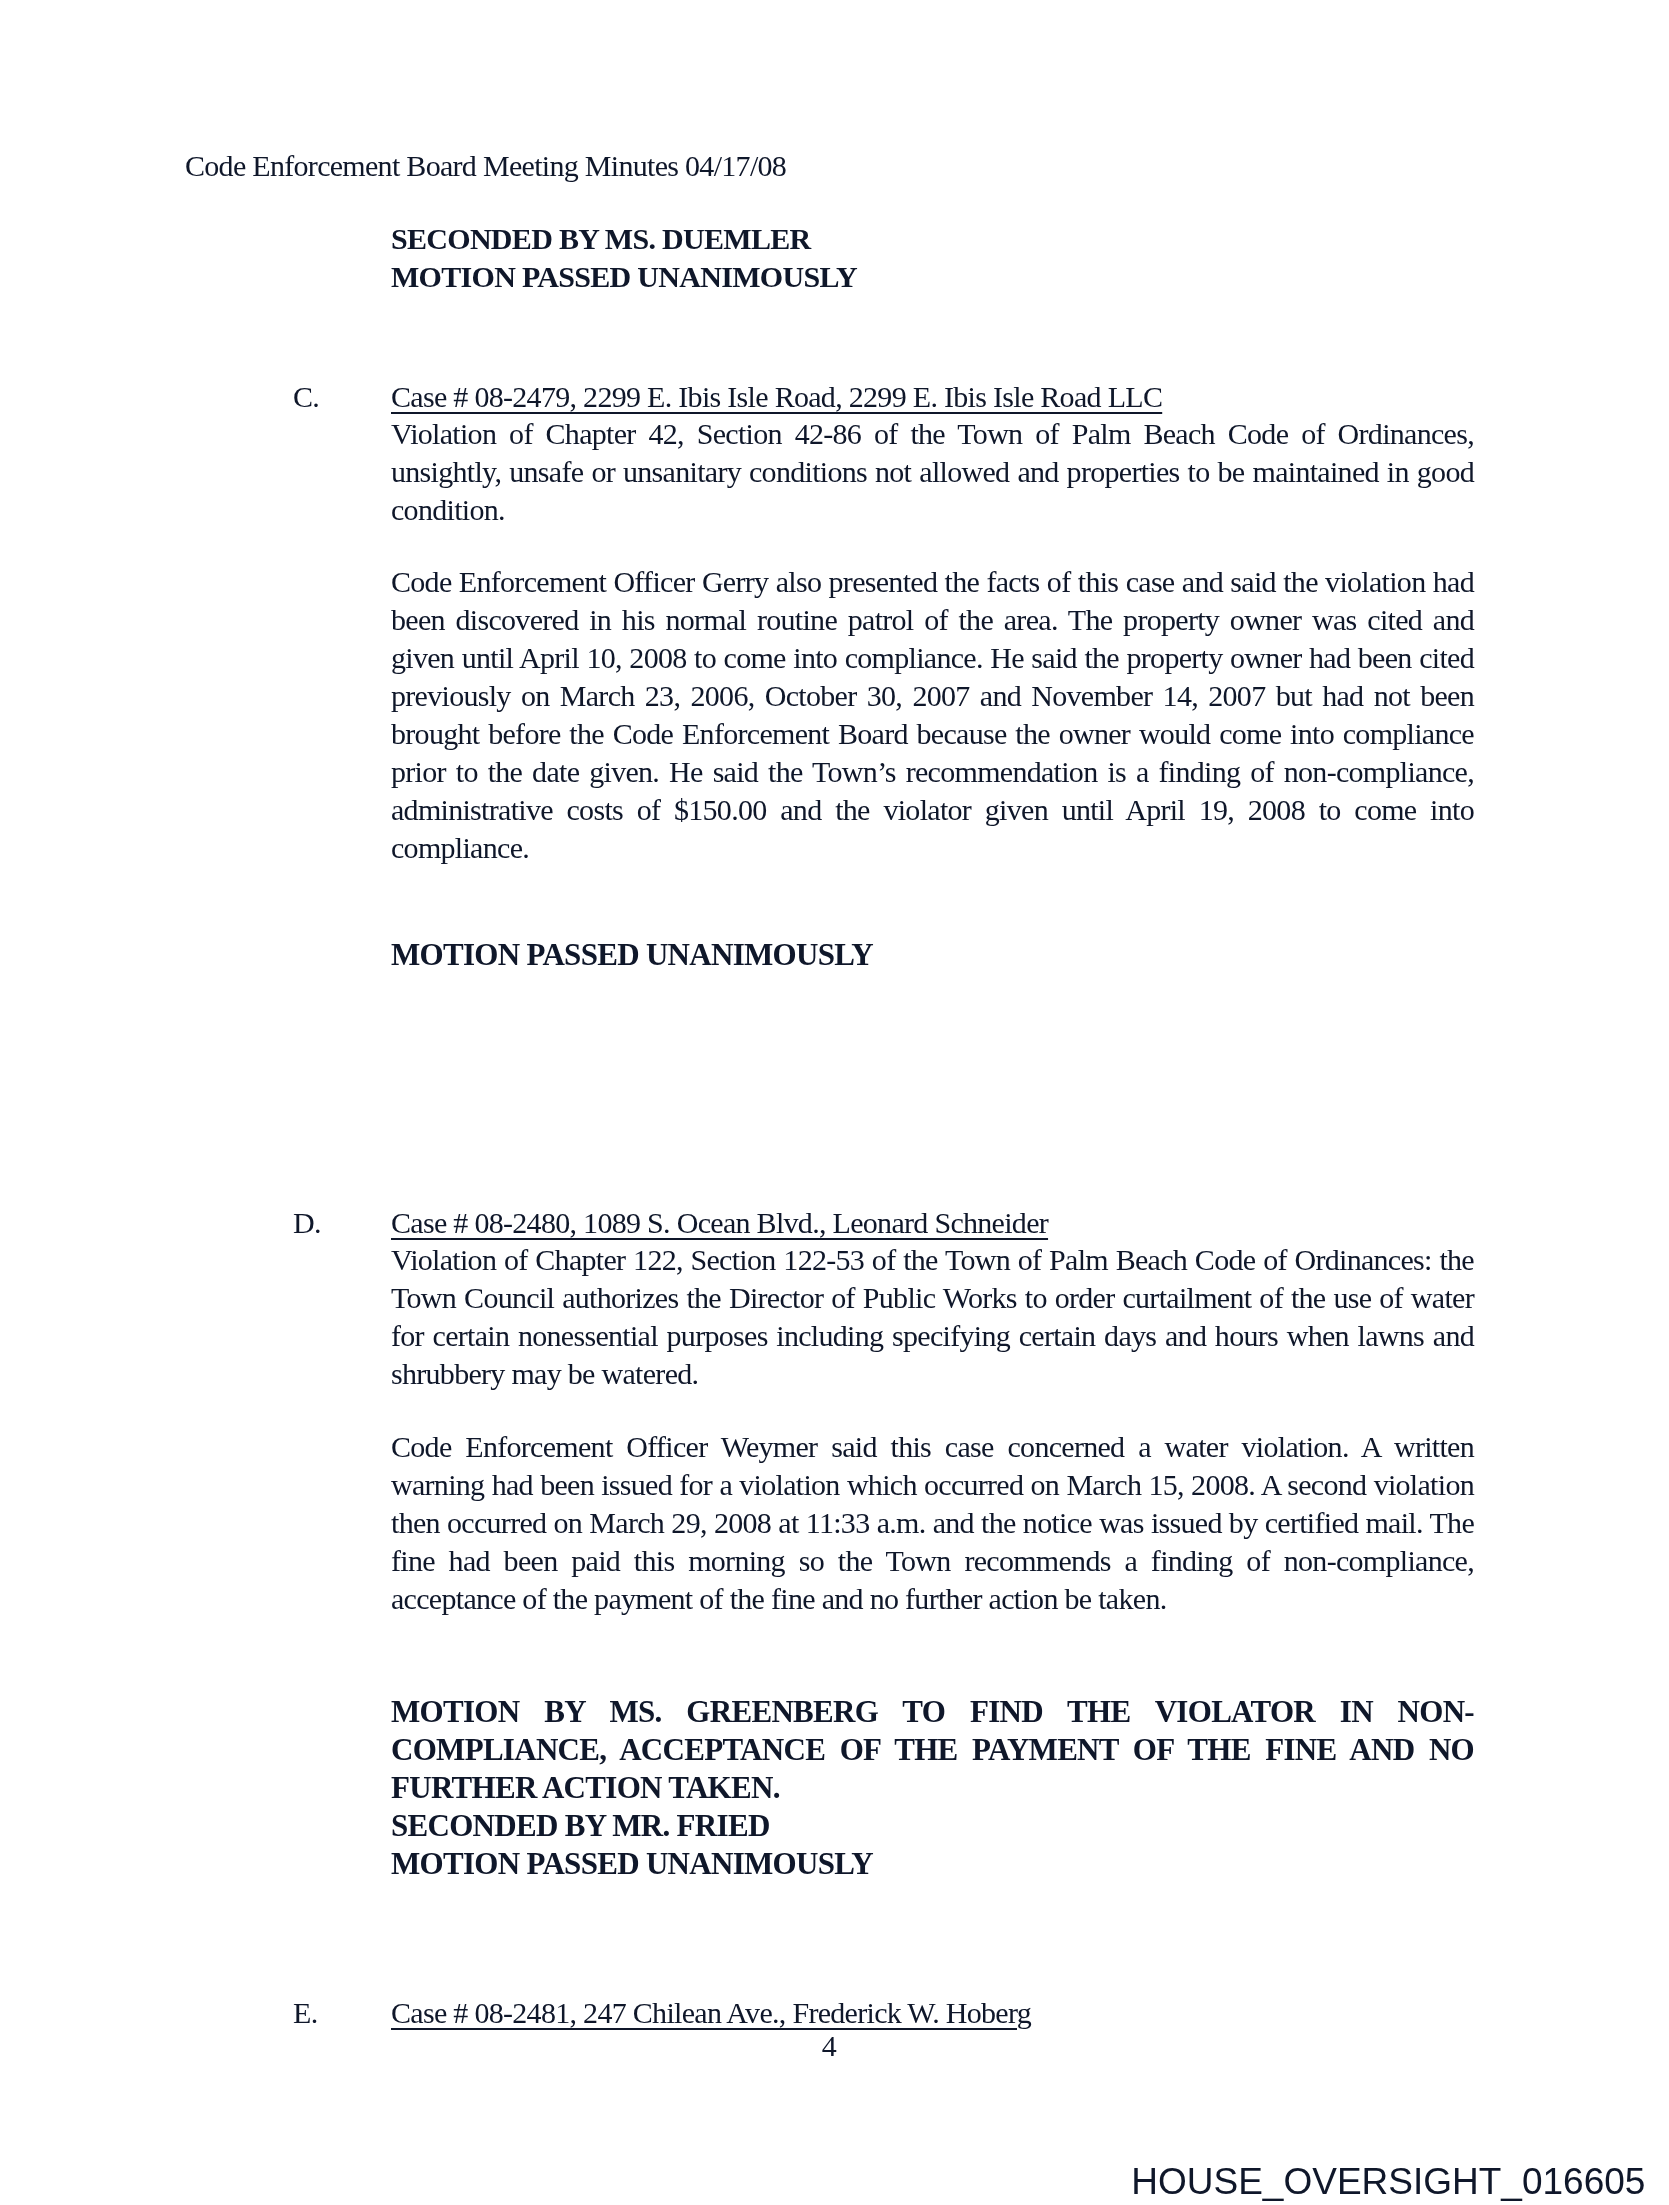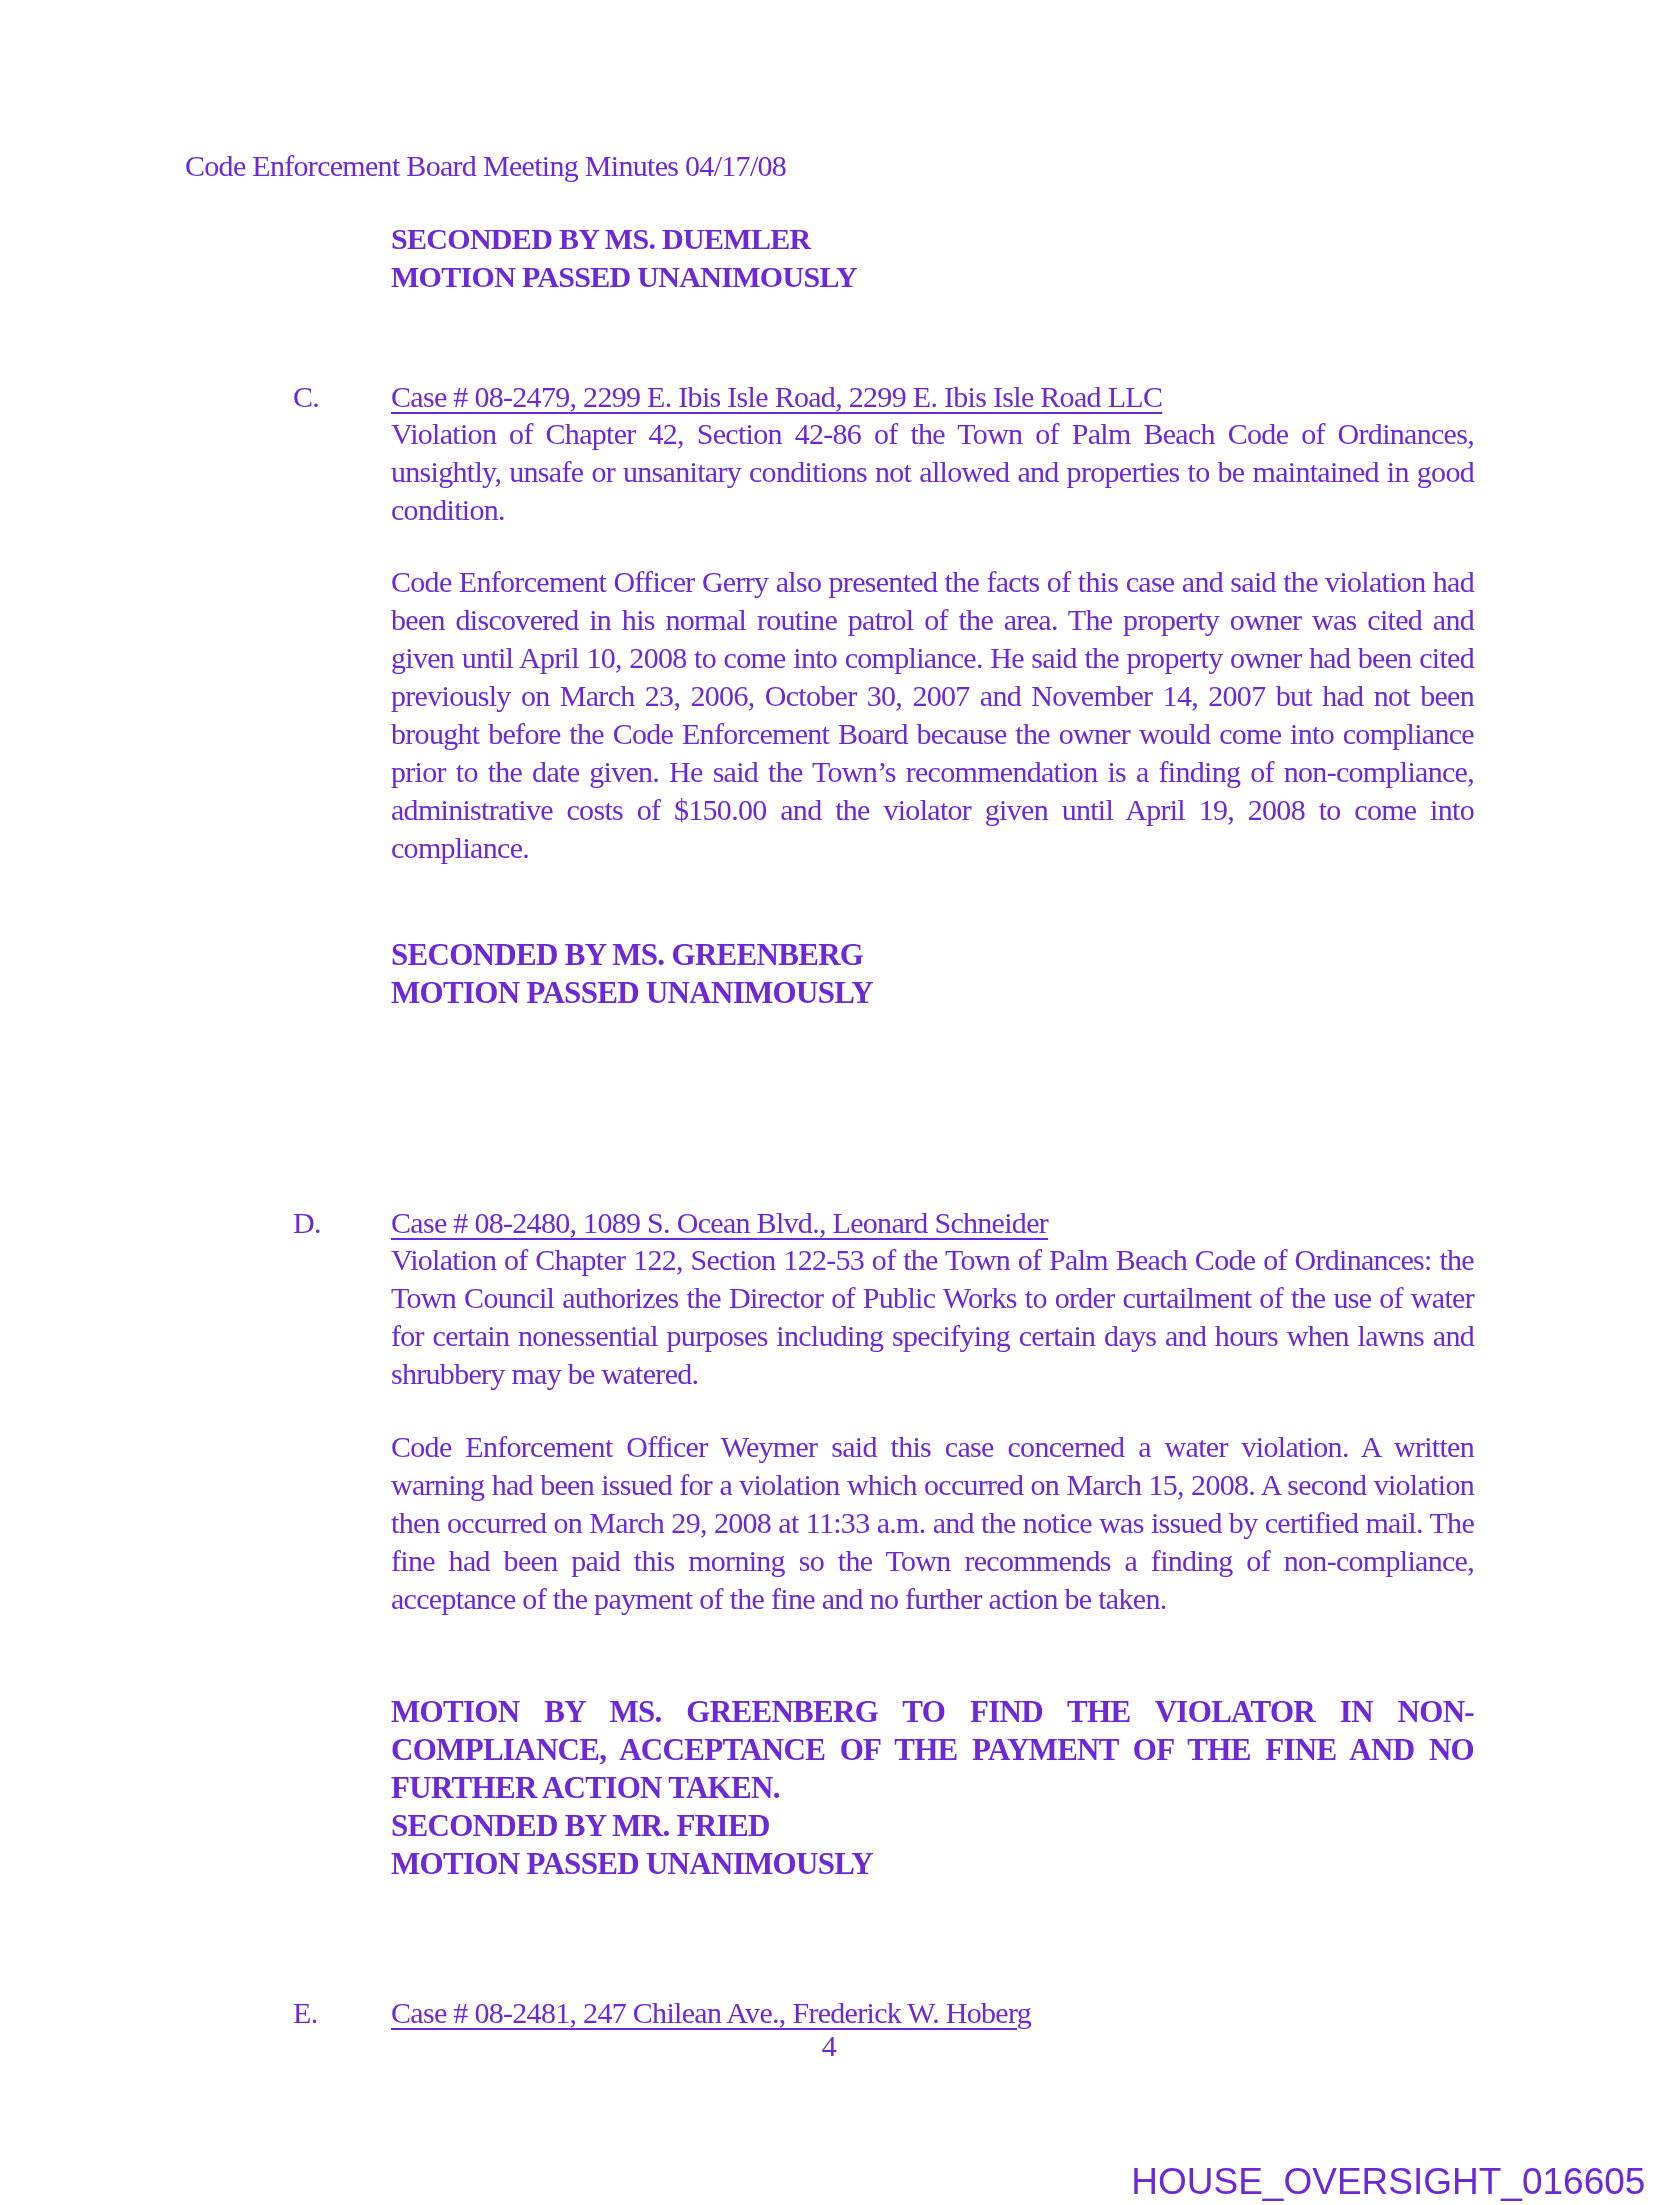--- a/index.html
+++ b/index.html
@@ -5,21 +5,21 @@
   html, body {
     margin: 0;
     padding: 0;
     background: #ffffff;
   }
   .page {
     position: relative;
     width: 1669px;
     height: 2205px;
     background: #ffffff;
-    color: #6d28d9;
+    color: #0f172a;
     font-family: "Liberation Serif", "DejaVu Serif", serif;
     font-size: 30px;
     line-height: 38px;
     letter-spacing: -0.7px;
   }
   .hdr {
     position: absolute;
     left: 185px;
     top: 147px;
     white-space: nowrap;
@@ -76,21 +76,20 @@
     <div>MOTION PASSED UNANIMOUSLY</div>
   </div>
 
   <div class="label" style="top:378px">C.</div>
   <div class="col" style="top:378px">
     <span class="title">Case # 08-2479, 2299 E. Ibis Isle Road, 2299 E. Ibis Isle Road LLC</span>
   </div>
   <div class="col justify" style="top:415px">Violation of Chapter 42, Section 42-86 of the Town of Palm Beach Code of Ordinances, unsightly, unsafe or unsanitary conditions not allowed and properties to be maintained in good condition.</div>
   <div class="col justify" style="top:563px">Code Enforcement Officer Gerry also presented the facts of this case and said the violation had been discovered in his normal routine patrol of the area.  The property owner was cited and given until April 10, 2008 to come into compliance. He said the property owner had been cited previously on March 23, 2006, October 30, 2007 and November 14, 2007 but had not been brought before the Code Enforcement Board because the owner would come into compliance prior to the date given.  He said the Town’s recommendation is a finding of non-compliance, administrative costs of $150.00 and the violator given until April 19, 2008 to come into compliance.</div>
   <div class="col" style="top:936px">
-    <div class="motion">SECONDED BY MS. GREENBERG</div>
     <div class="motion">MOTION PASSED UNANIMOUSLY</div>
   </div>
 
   <div class="label" style="top:1204px">D.</div>
   <div class="col" style="top:1204px">
     <span class="title">Case # 08-2480, 1089 S. Ocean Blvd., Leonard Schneider</span>
   </div>
   <div class="col justify" style="top:1241px">Violation of Chapter 122, Section 122-53 of the Town of Palm Beach Code of Ordinances: the Town Council authorizes the Director of Public Works to order curtailment of the use of water for certain nonessential purposes including specifying certain days and hours when lawns and shrubbery may be watered.</div>
   <div class="col justify" style="top:1428px">Code Enforcement Officer Weymer said this case concerned a water violation. A written warning had been issued for a violation which occurred on March 15, 2008. A second violation then occurred on March 29, 2008 at 11:33 a.m. and the notice was issued by certified mail.  The fine had been paid this morning so the Town recommends a finding of non-compliance, acceptance of the payment of the fine and no further action be taken.</div>
   <div class="col" style="top:1693px">

